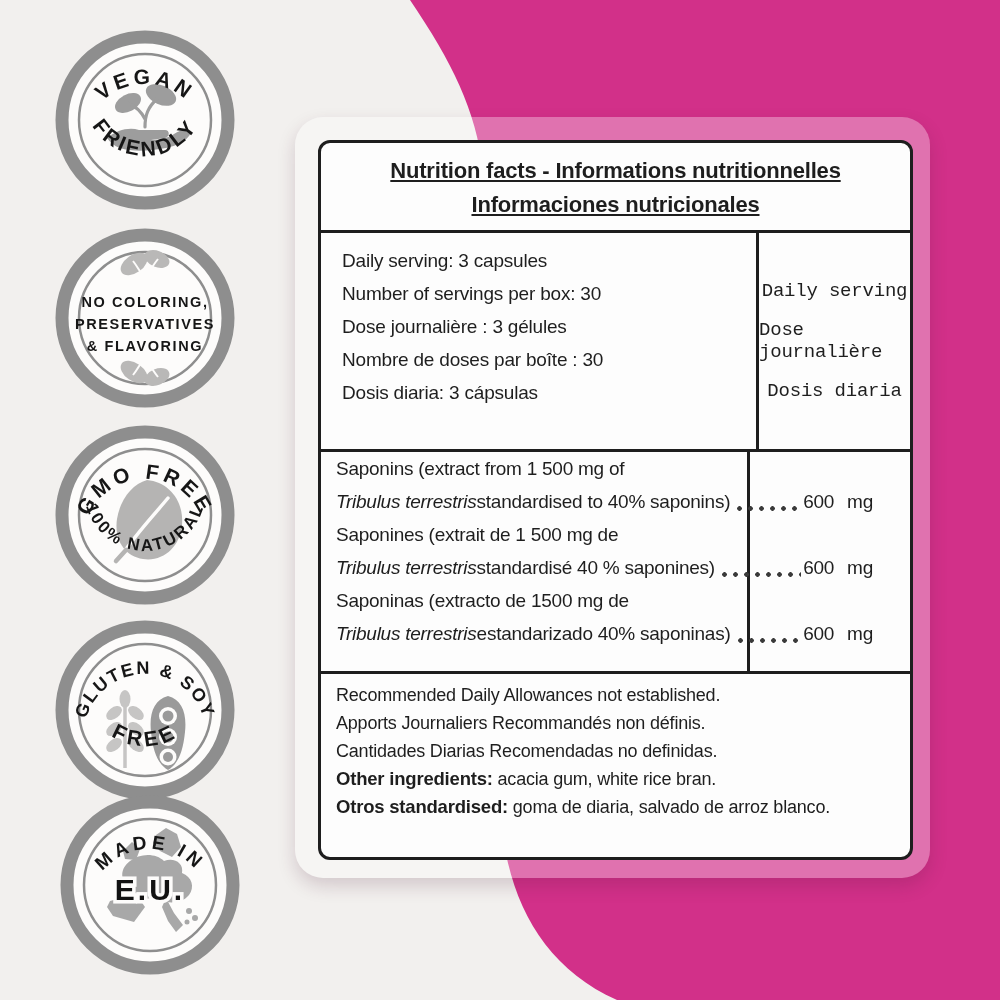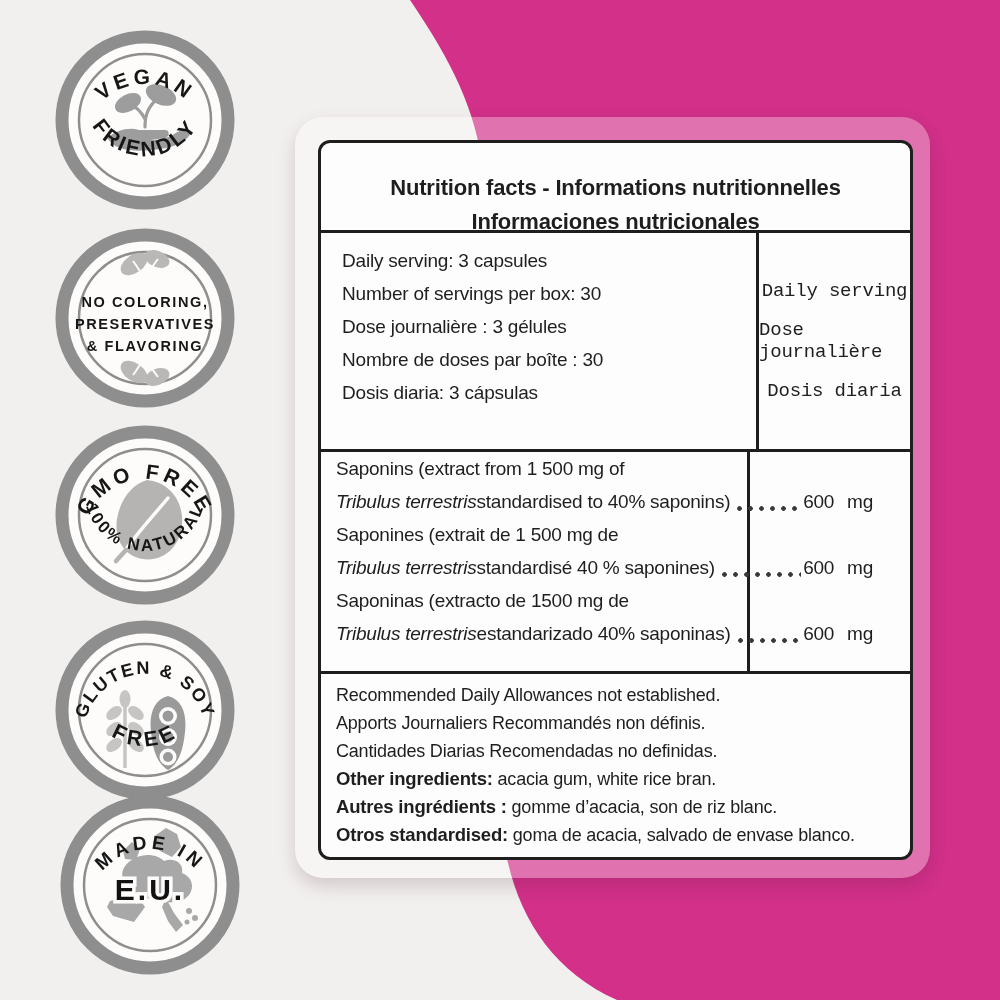--- a/index.html
+++ b/index.html
@@ -18,22 +18,22 @@
   #badge-3{left:55px;top:620px;}
   #badge-4{left:60px;top:795px;}
 
   
   #label-card{position:absolute;left:295px;top:117px;width:635px;height:761px;
     background:rgba(255,255,255,0.32);border-radius:28px;
     box-shadow:0 8px 18px rgba(70,20,50,0.18);}
   #nutrition-panel{position:absolute;left:23px;top:23px;width:595px;height:720px;
     box-sizing:border-box;background:#fdfdfd;border:3px solid #1e1e1e;border-radius:12px;
     color:#1e1e1e;}
-  .panel-title{height:90px;box-sizing:border-box;padding-top:28px;text-align:center;
-    font-weight:bold;font-size:22px;line-height:34px;letter-spacing:-0.2px;border-bottom:3px solid #1e1e1e;}
+  .panel-title{height:90px;box-sizing:border-box;padding-top:11px;text-align:center;
+    font-weight:bold;font-size:22px;line-height:34px;letter-spacing:-0.2px;border-bottom:3px solid #1e1e1e;text-decoration:underline;}
 
   .section{box-sizing:border-box;}
   #serving-section{display:flex;height:216px;margin-left:6px;}
   #serving-lines{width:429px;box-sizing:border-box;padding:11px 0 0 15px;
     font-size:19px;line-height:32px;letter-spacing:-0.2px;}
   #daily-column{flex:1;border-left:3px solid #1e1e1e;display:flex;flex-direction:column;
     justify-content:center;align-items:center;gap:17px;font-size:19px;letter-spacing:-0.2px;font-family:Liberation Mono, monospace;}
 
   #composition-section{position:relative;height:222px;border-top:3px solid #1e1e1e;
     padding:0 16px 0 15px;font-size:19px;letter-spacing:-0.25px;}
@@ -222,19 +222,18 @@
               </div>
             </div>
           </div>
       </div>
 
       <div id="footer-section" class="section">
           <div class="f-line"><span>Recommended Daily Allowances not established.</span></div>
           <div class="f-line"><span>Apports Journaliers Recommandés non définis.</span></div>
           <div class="f-line"><span>Cantidades Diarias Recomendadas no definidas.</span></div>
           <div class="f-line"><span class="f-bold">Other ingredients:</span><span> acacia gum, white rice bran.</span></div>
-          <div class="f-line"><span class="f-bold">Autres ingrédients :</span><span> gomme d’acacia, son de riz blanc.</span></div>
-          <div class="f-line"><span class="f-bold">Otros standardised:</span><span> goma de acacia, salvado de envase blanco.</span></div>
+          <div class="f-line"><span class="f-bold">Otros standardised:</span><span> goma de diaria, salvado de arroz blanco.</span></div>
         </div>
 
     </div>
   </div>
 </div>
 
 </body></html>

